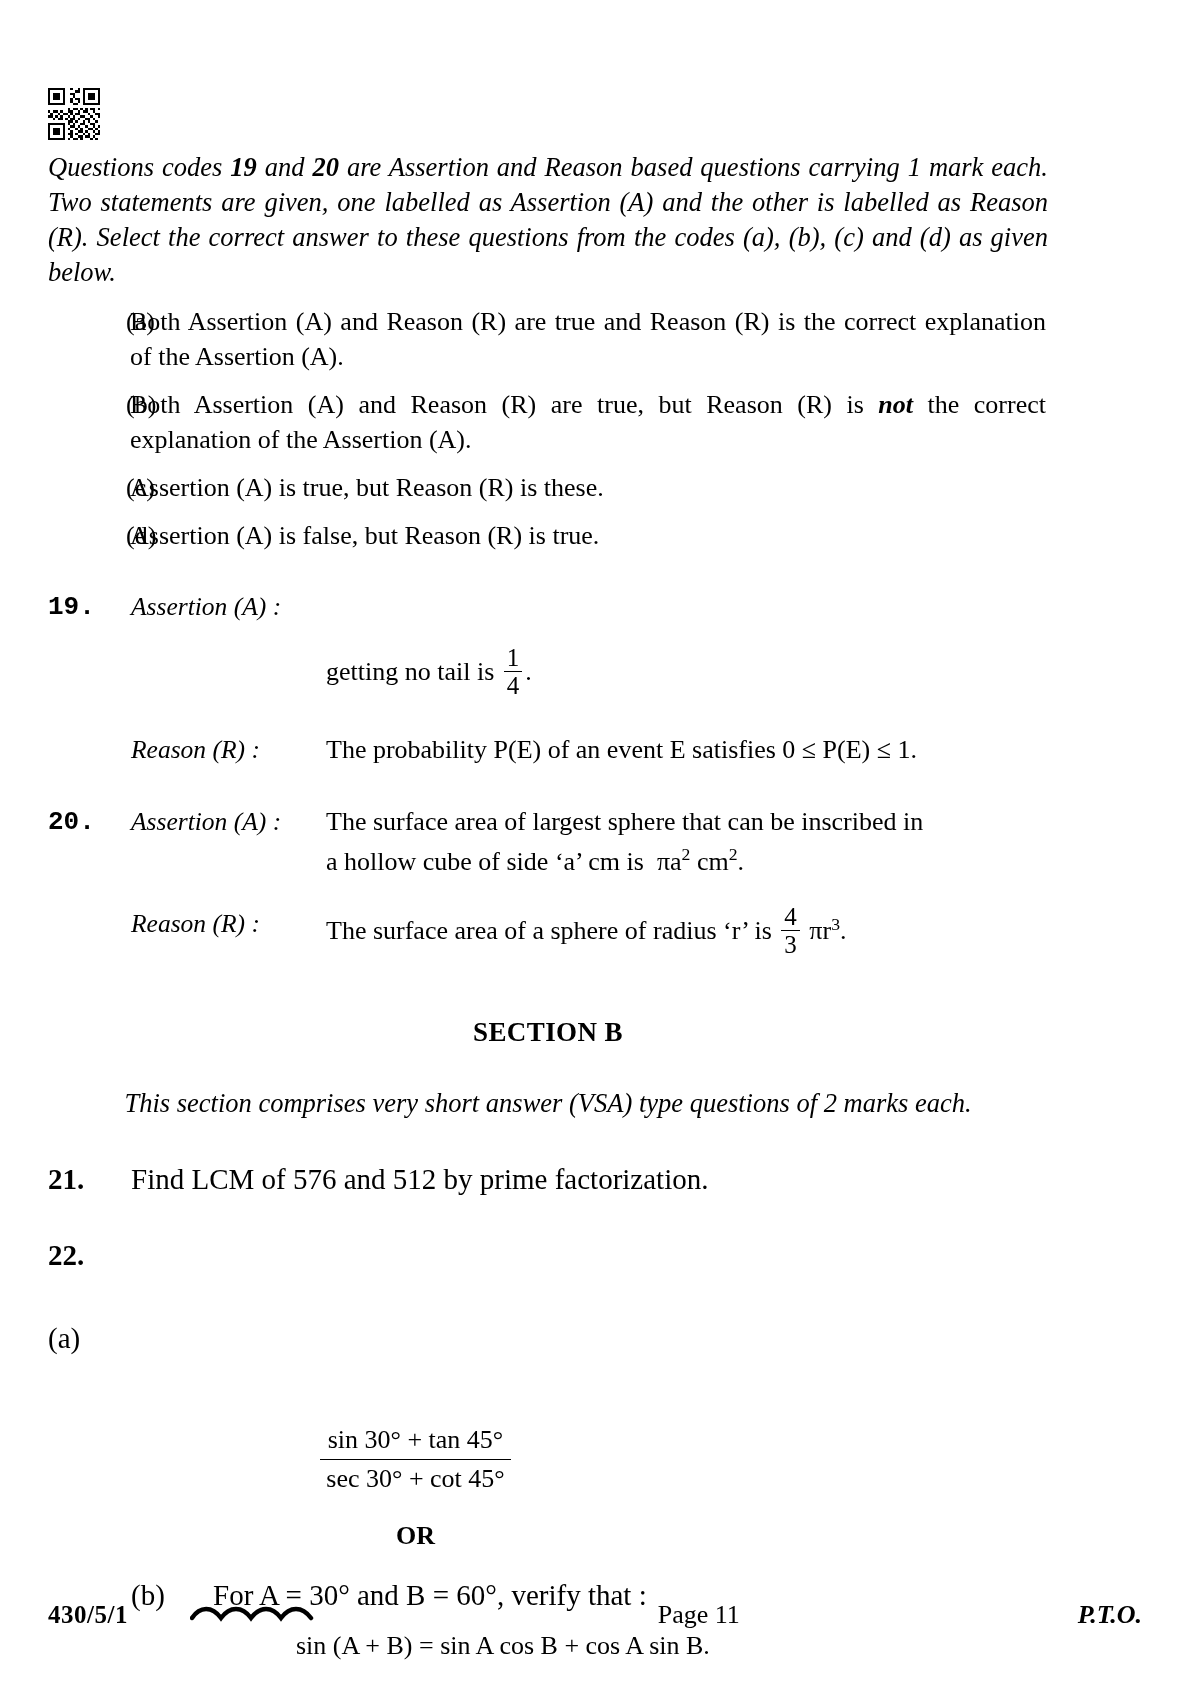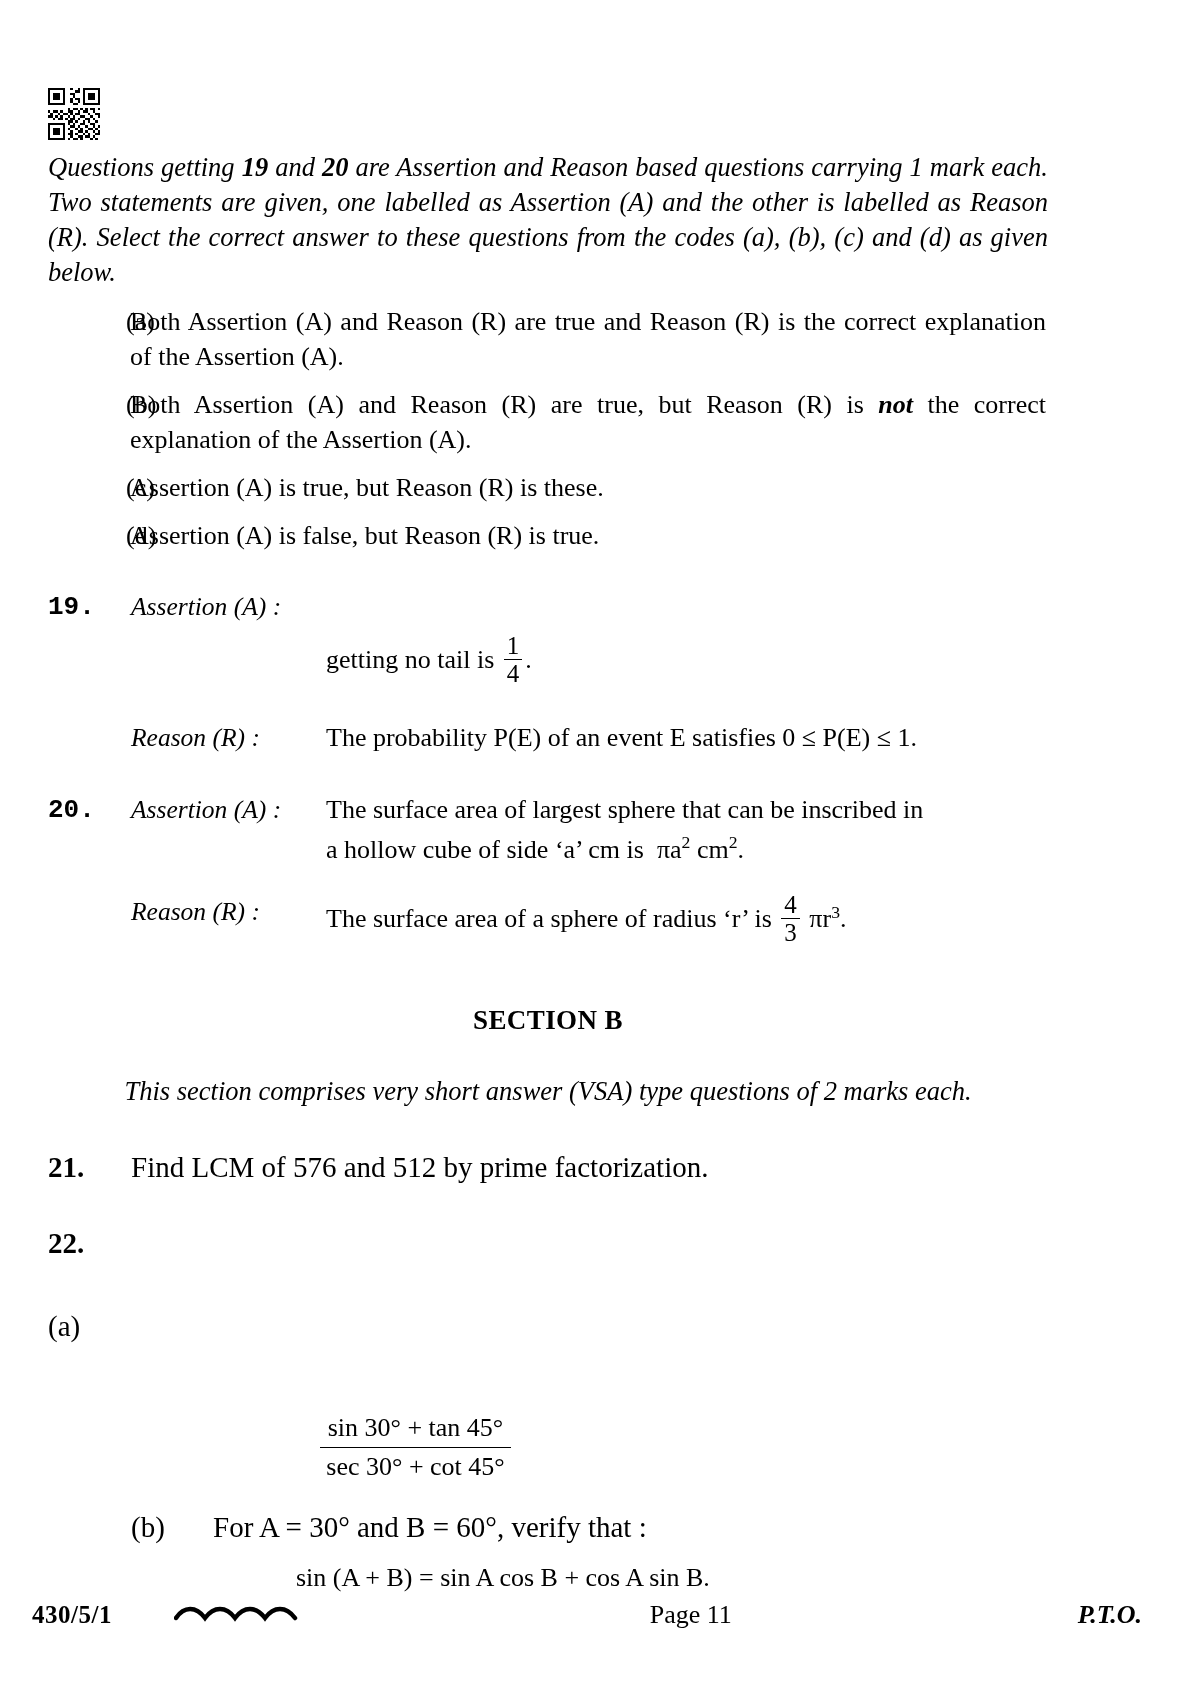--- a/index.html
+++ b/index.html
@@ -183,21 +183,21 @@
   }
   .indent-eq {
     font-size: 26px;
     margin-top: 18px;
     padding-left: 248px;
   }
 
   
   .footer {
     position: absolute;
-    left: 32px;
+    left: 48px;
     right: 48px;
     bottom: 48px;
     height: 40px;
     display: flex;
     align-items: center;
     font-size: 25px;
   }
   .footer-left {
     flex: 0 0 auto;
     font-weight: bold;
@@ -327,21 +327,21 @@
           <rect x="10" y="20" width="2" height="1"></rect>
         <rect x="13" y="20" width="1" height="1"></rect>
           <rect x="17" y="20" width="1" height="1"></rect>
         <rect x="19" y="20" width="1" height="1"></rect>
       </g>
     </svg>
   </div>
 
   <div class="content">
 
-    <div class="ital"><span>Questions getting </span><b>19</b><span> and </span><b>20</b><span> are Assertion and Reason based questions carrying 1 mark each. Two statements are given, one labelled as Assertion (A) and the other is labelled as Reason (R). Select the correct answer to these questions from the codes (a), (b), (c) and (d) as given below.</span></div>
+    <div class="ital"><span>Questions codes </span><b>19</b><span> and </span><b>20</b><span> are Assertion and Reason based questions carrying 1 mark each. Two statements are given, one labelled as Assertion (A) and the other is labelled as Reason (R). Select the correct answer to these questions from the codes (a), (b), (c) and (d) as given below.</span></div>
 
     <div class="opt-list">
 
       <div class="opt-row">
         <div class="opt-label">(a)</div>
         <div class="opt-text">Both Assertion (A) and Reason (R) are true and Reason (R) is the correct explanation of the Assertion (A).</div>
       </div>
 
       <div class="opt-row">
         <div class="opt-label">(b)</div>
@@ -358,21 +358,21 @@
         <div class="opt-text">Assertion (A) is false, but Reason (R) is true.</div>
       </div>
 
     </div>
 
     <div class="qblock" style="margin-top:36px;">
       <div class="qrow">
         <div class="qnum">19.</div>
         <div class="qtag">Assertion (A) :</div>
       </div>
-      <div class="cont-row" style="margin-top:10px;">
+      <div class="cont-row" style="margin-top:22px;">
         <div class="cont-pad"></div>
         <div style="font-size:26px;line-height:36px;"><span>getting no tail is</span>
           <span class="frac"><span class="num">1</span><span class="den">4</span></span><span>.</span></div>
       </div>
       <div class="qrow" style="margin-top:30px;">
         <div class="qnum"></div>
         <div class="qtag">Reason (R) :</div>
         <div class="qbody nojust">The probability P(E) of an event E satisfies 0 ≤ P(E) ≤ 1.</div>
       </div>
     </div>
@@ -409,20 +409,21 @@
       <div class="psub">(a)</div>
     </div>
 
     <div class="center-math" style="padding-right:265px;">
       <span class="big-frac">
         <span class="bnum">sin 30° + tan 45°</span>
         <span class="bden">sec 30° + cot 45°</span>
       </span>
     </div>
 
+    <div class="or-text" style="padding-right:265px;">OR</div>
 
     <div class="pq" style="margin-top:26px;">
       <div class="pnum"></div>
       <div class="psub">(b)</div>
       <div class="ptext">For A = 30° and B = 60°, verify that :</div>
     </div>
 
     <div class="indent-eq">sin (A + B) = sin A cos B + cos A sin B.</div>
 
   </div>

